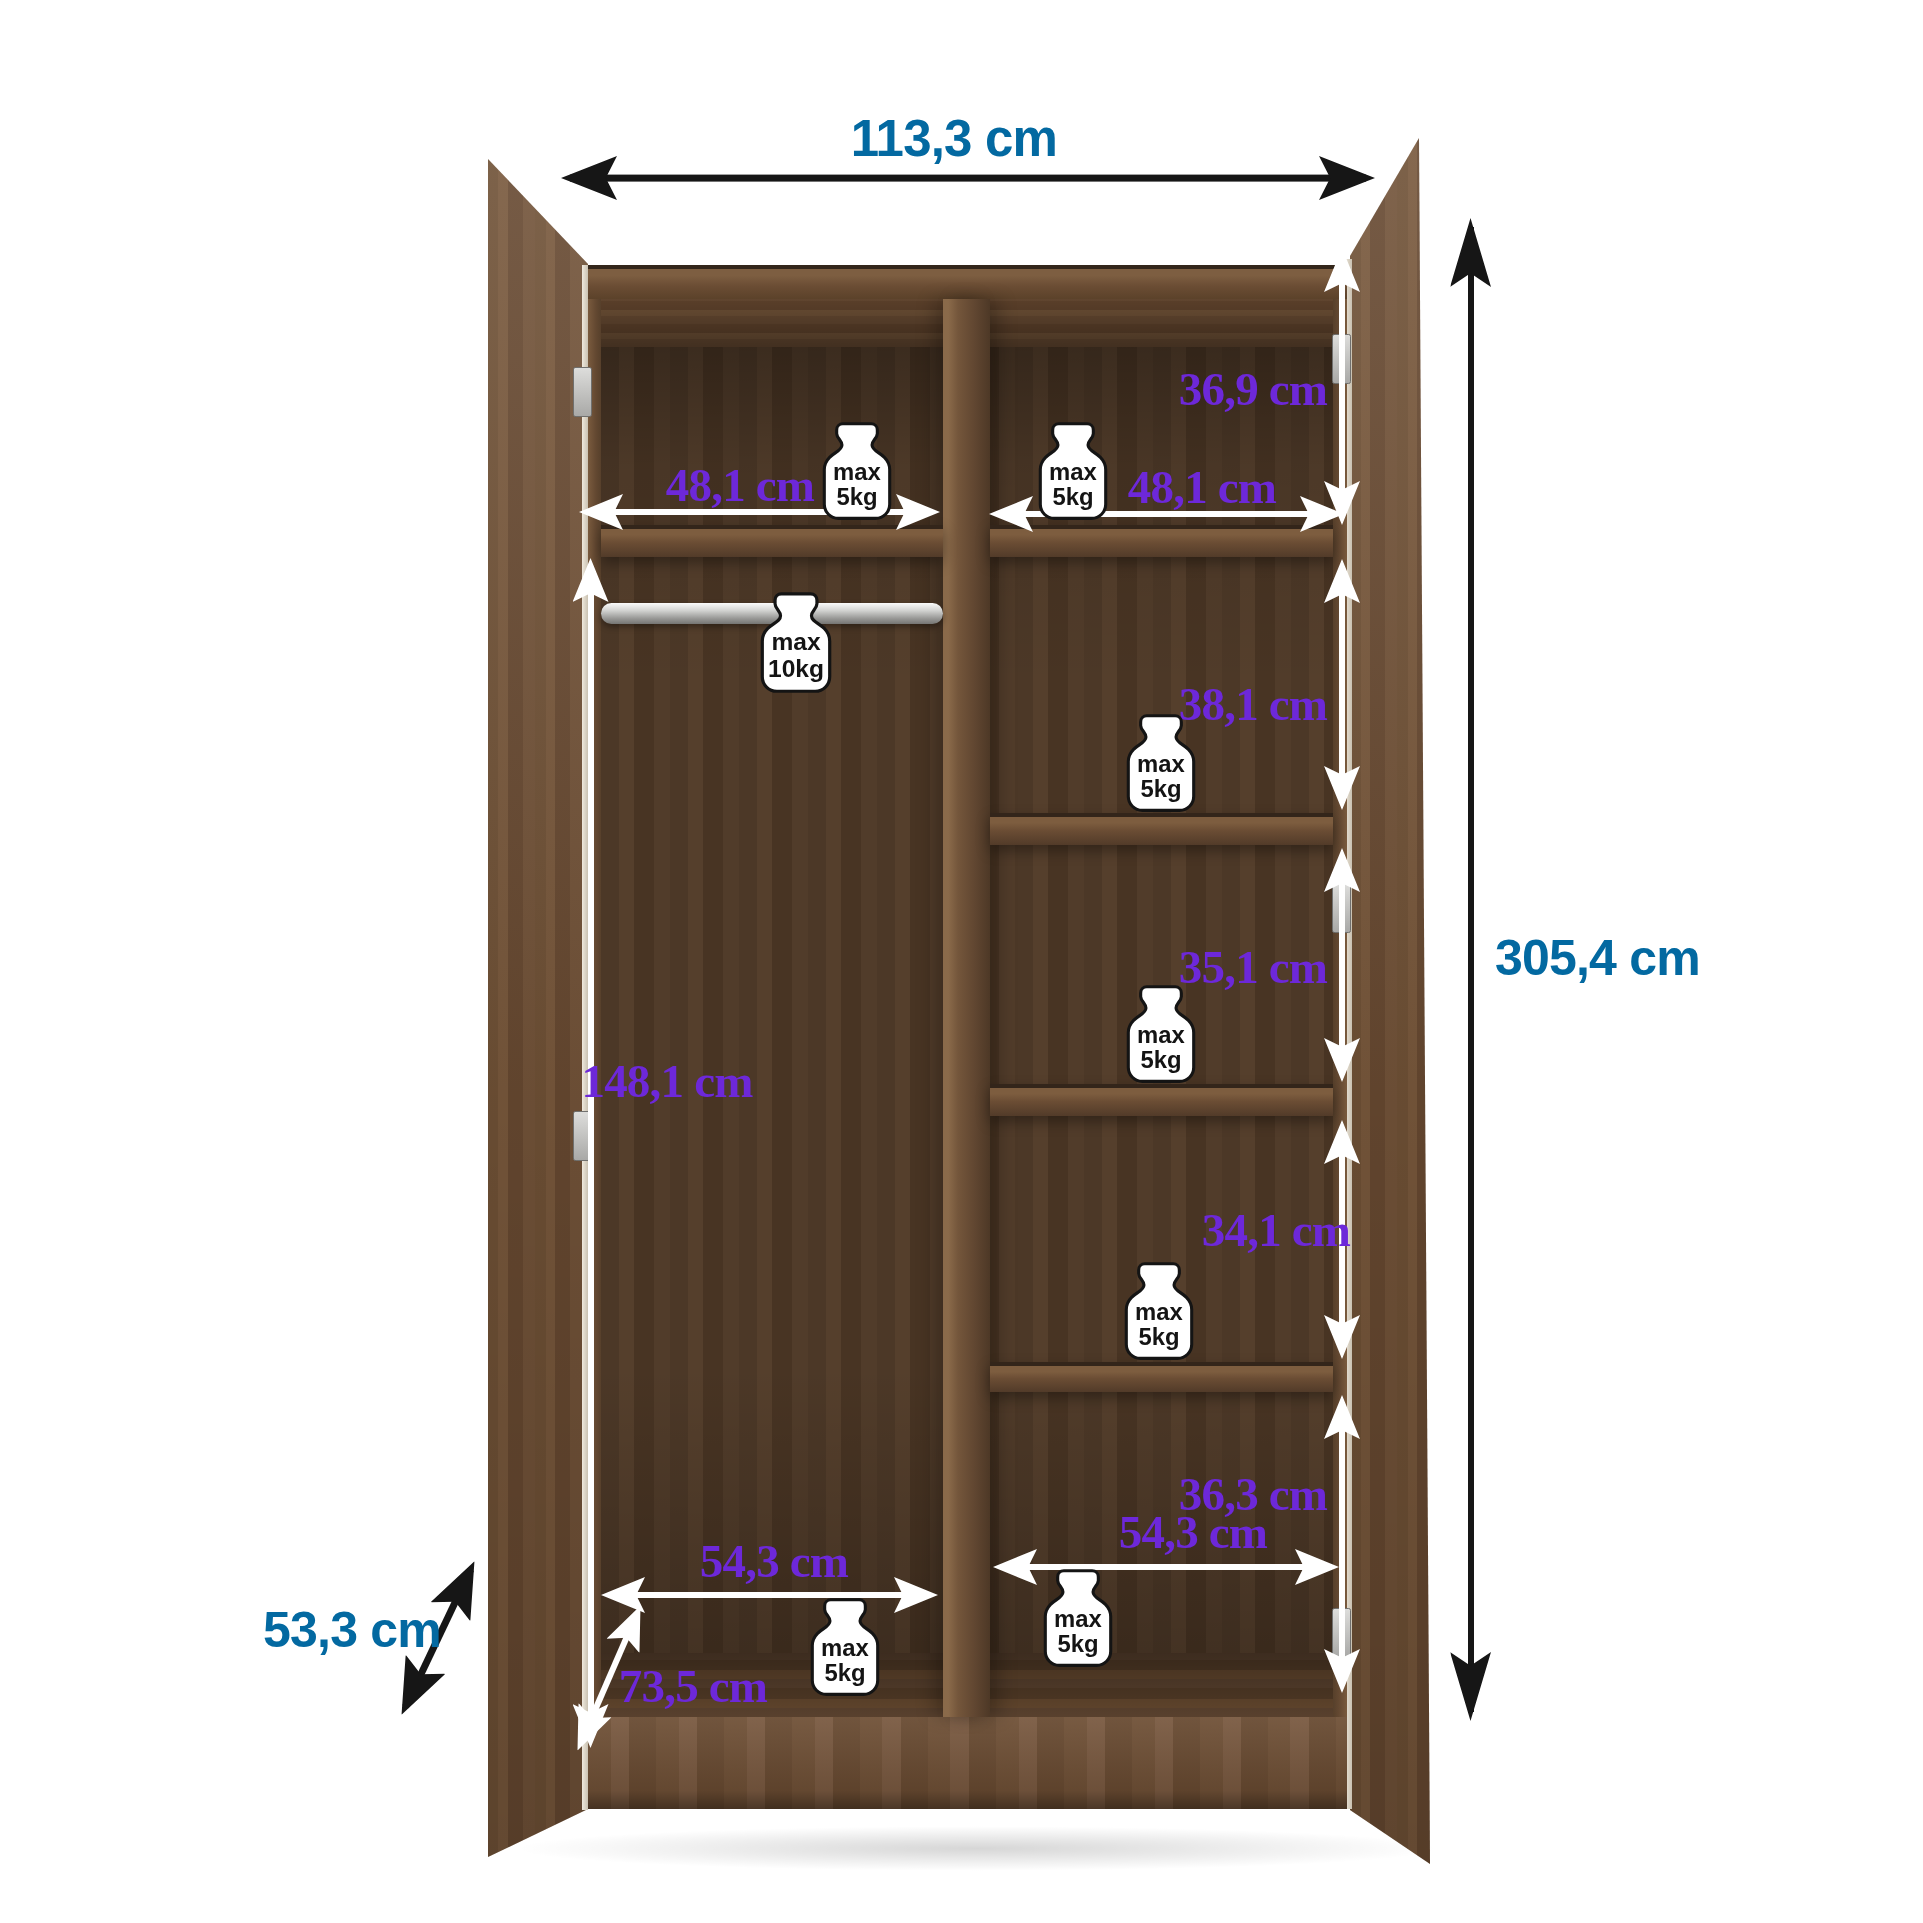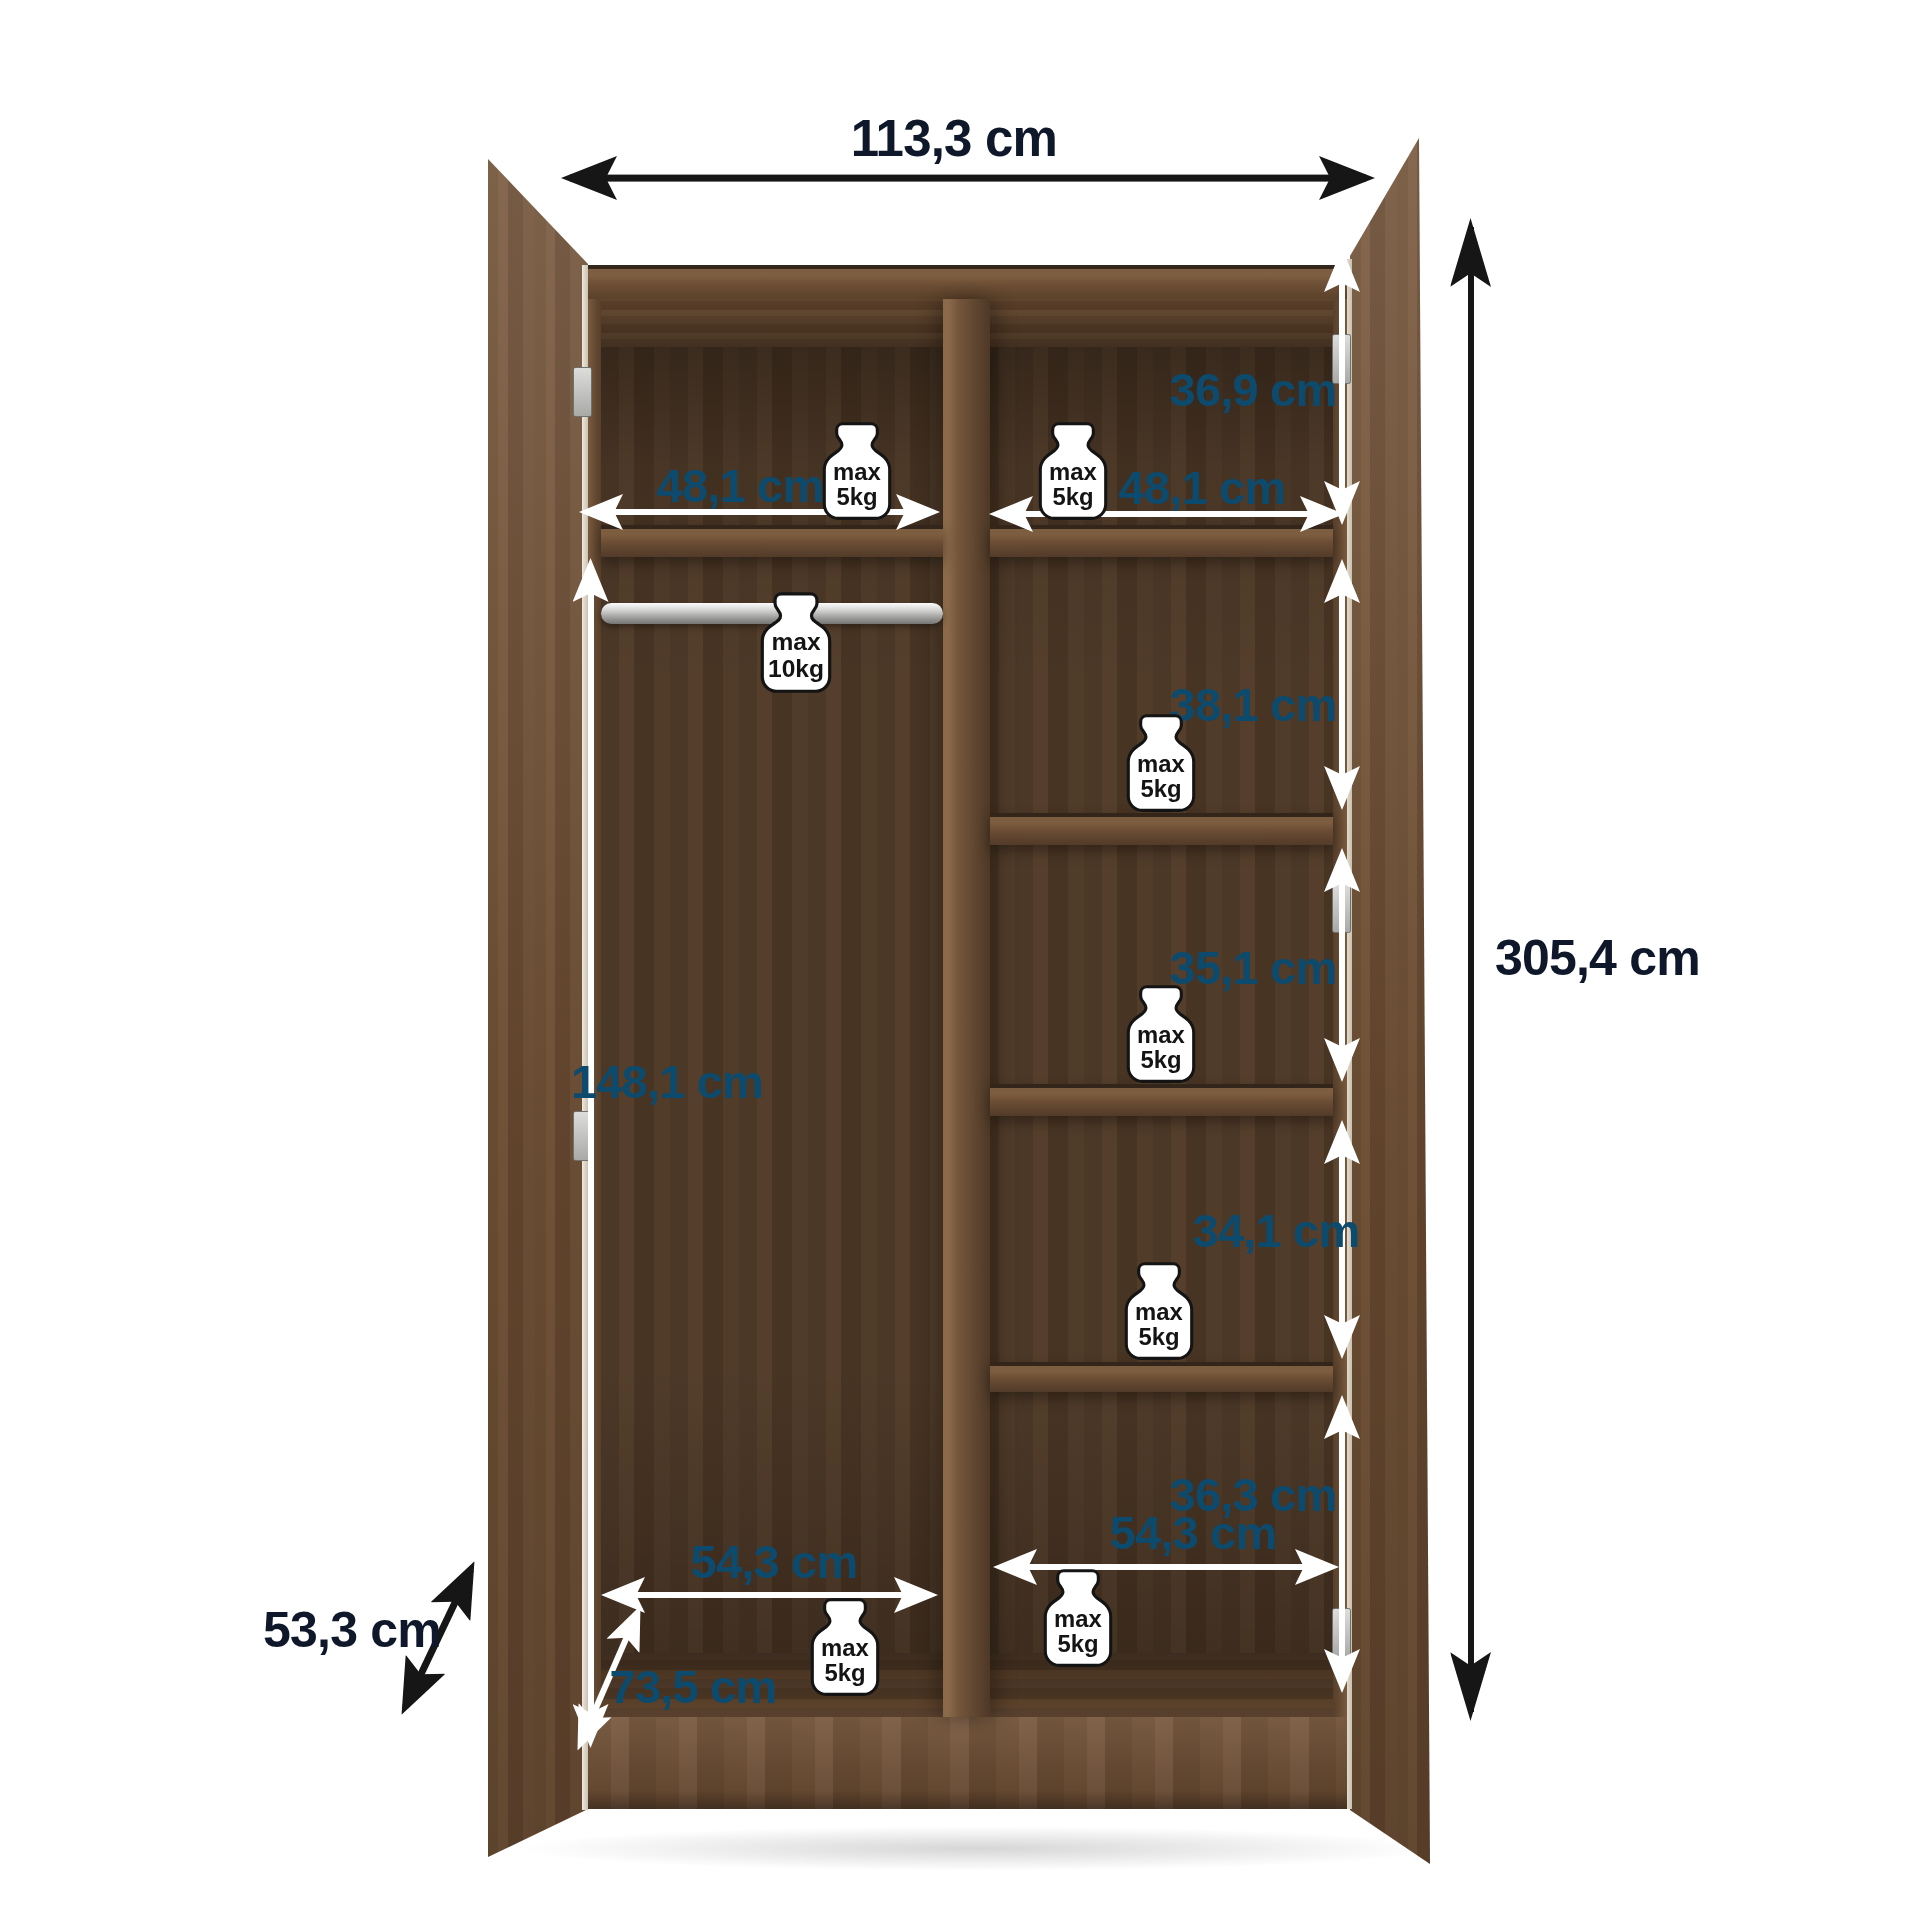--- a/index.html
+++ b/index.html
@@ -59,22 +59,22 @@
          clip-path:polygon(50% 100%,0 0,50% 20%,100% 0);}
   .white{--c:#ffffff;}
   .black{--c:#161616;}
   .black.h .ln{height:6.8px;}
   .black.h .hl,.black.h .hr{width:56px;height:44px;}
   .black.v .hu,.black.v .hb{width:41px;height:69px;}
 
   
   .lbl{position:absolute;transform:translateX(-50%);line-height:1;white-space:nowrap;
        font-weight:700;letter-spacing:-0.8px;}
-  .white-lbl{color:#0c4a6e;font-size:47px;}
-  .black-lbl{color:#0f172a;font-size:50px;}
+  .white-lbl{color:#6d28d9;font-size:47px;font-family:Liberation Serif, serif;}
+  .black-lbl{color:#0369a1;font-size:50px;}
   .no-center{transform:none;}
   .big{font-size:51px;}
 
   
   .badge{position:absolute;overflow:visible;}
   .badge path{fill:#ffffff;stroke:#141414;stroke-width:3.5;stroke-linejoin:round;}
   .badge text{font-family:"Liberation Sans",sans-serif;font-weight:700;font-size:27px;
               fill:#141414;text-anchor:middle;}
 </style>
 </head>

